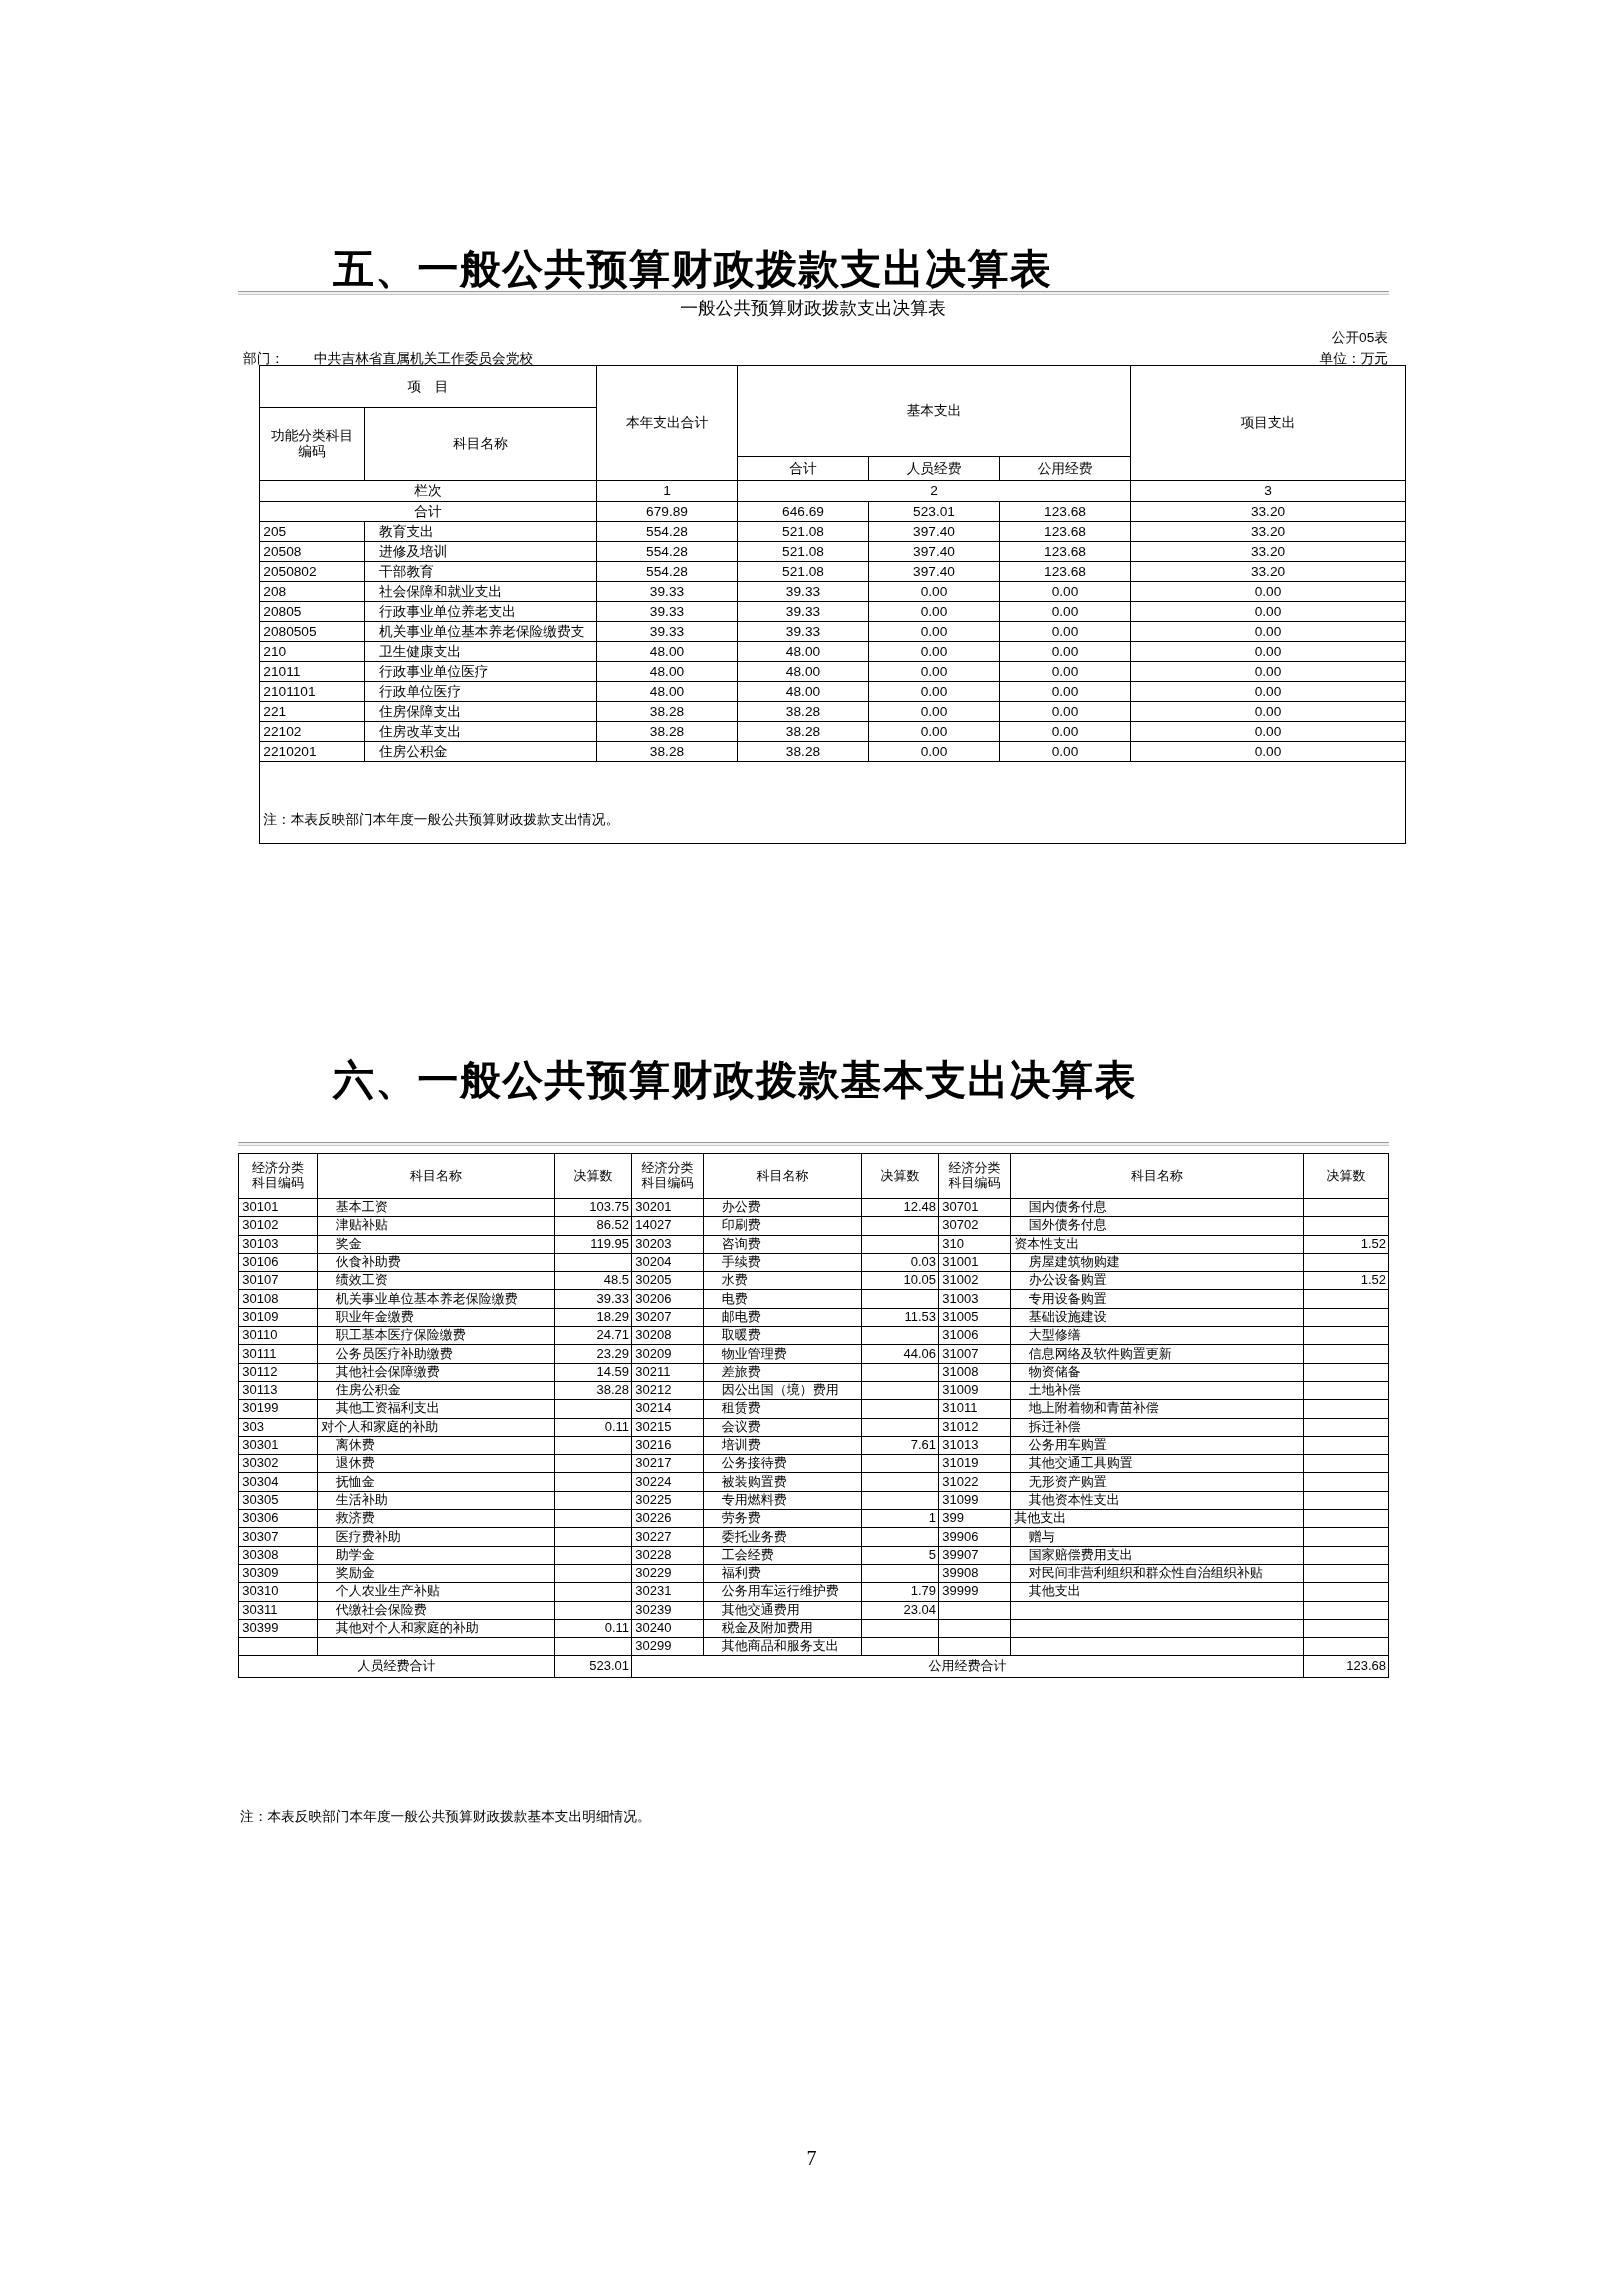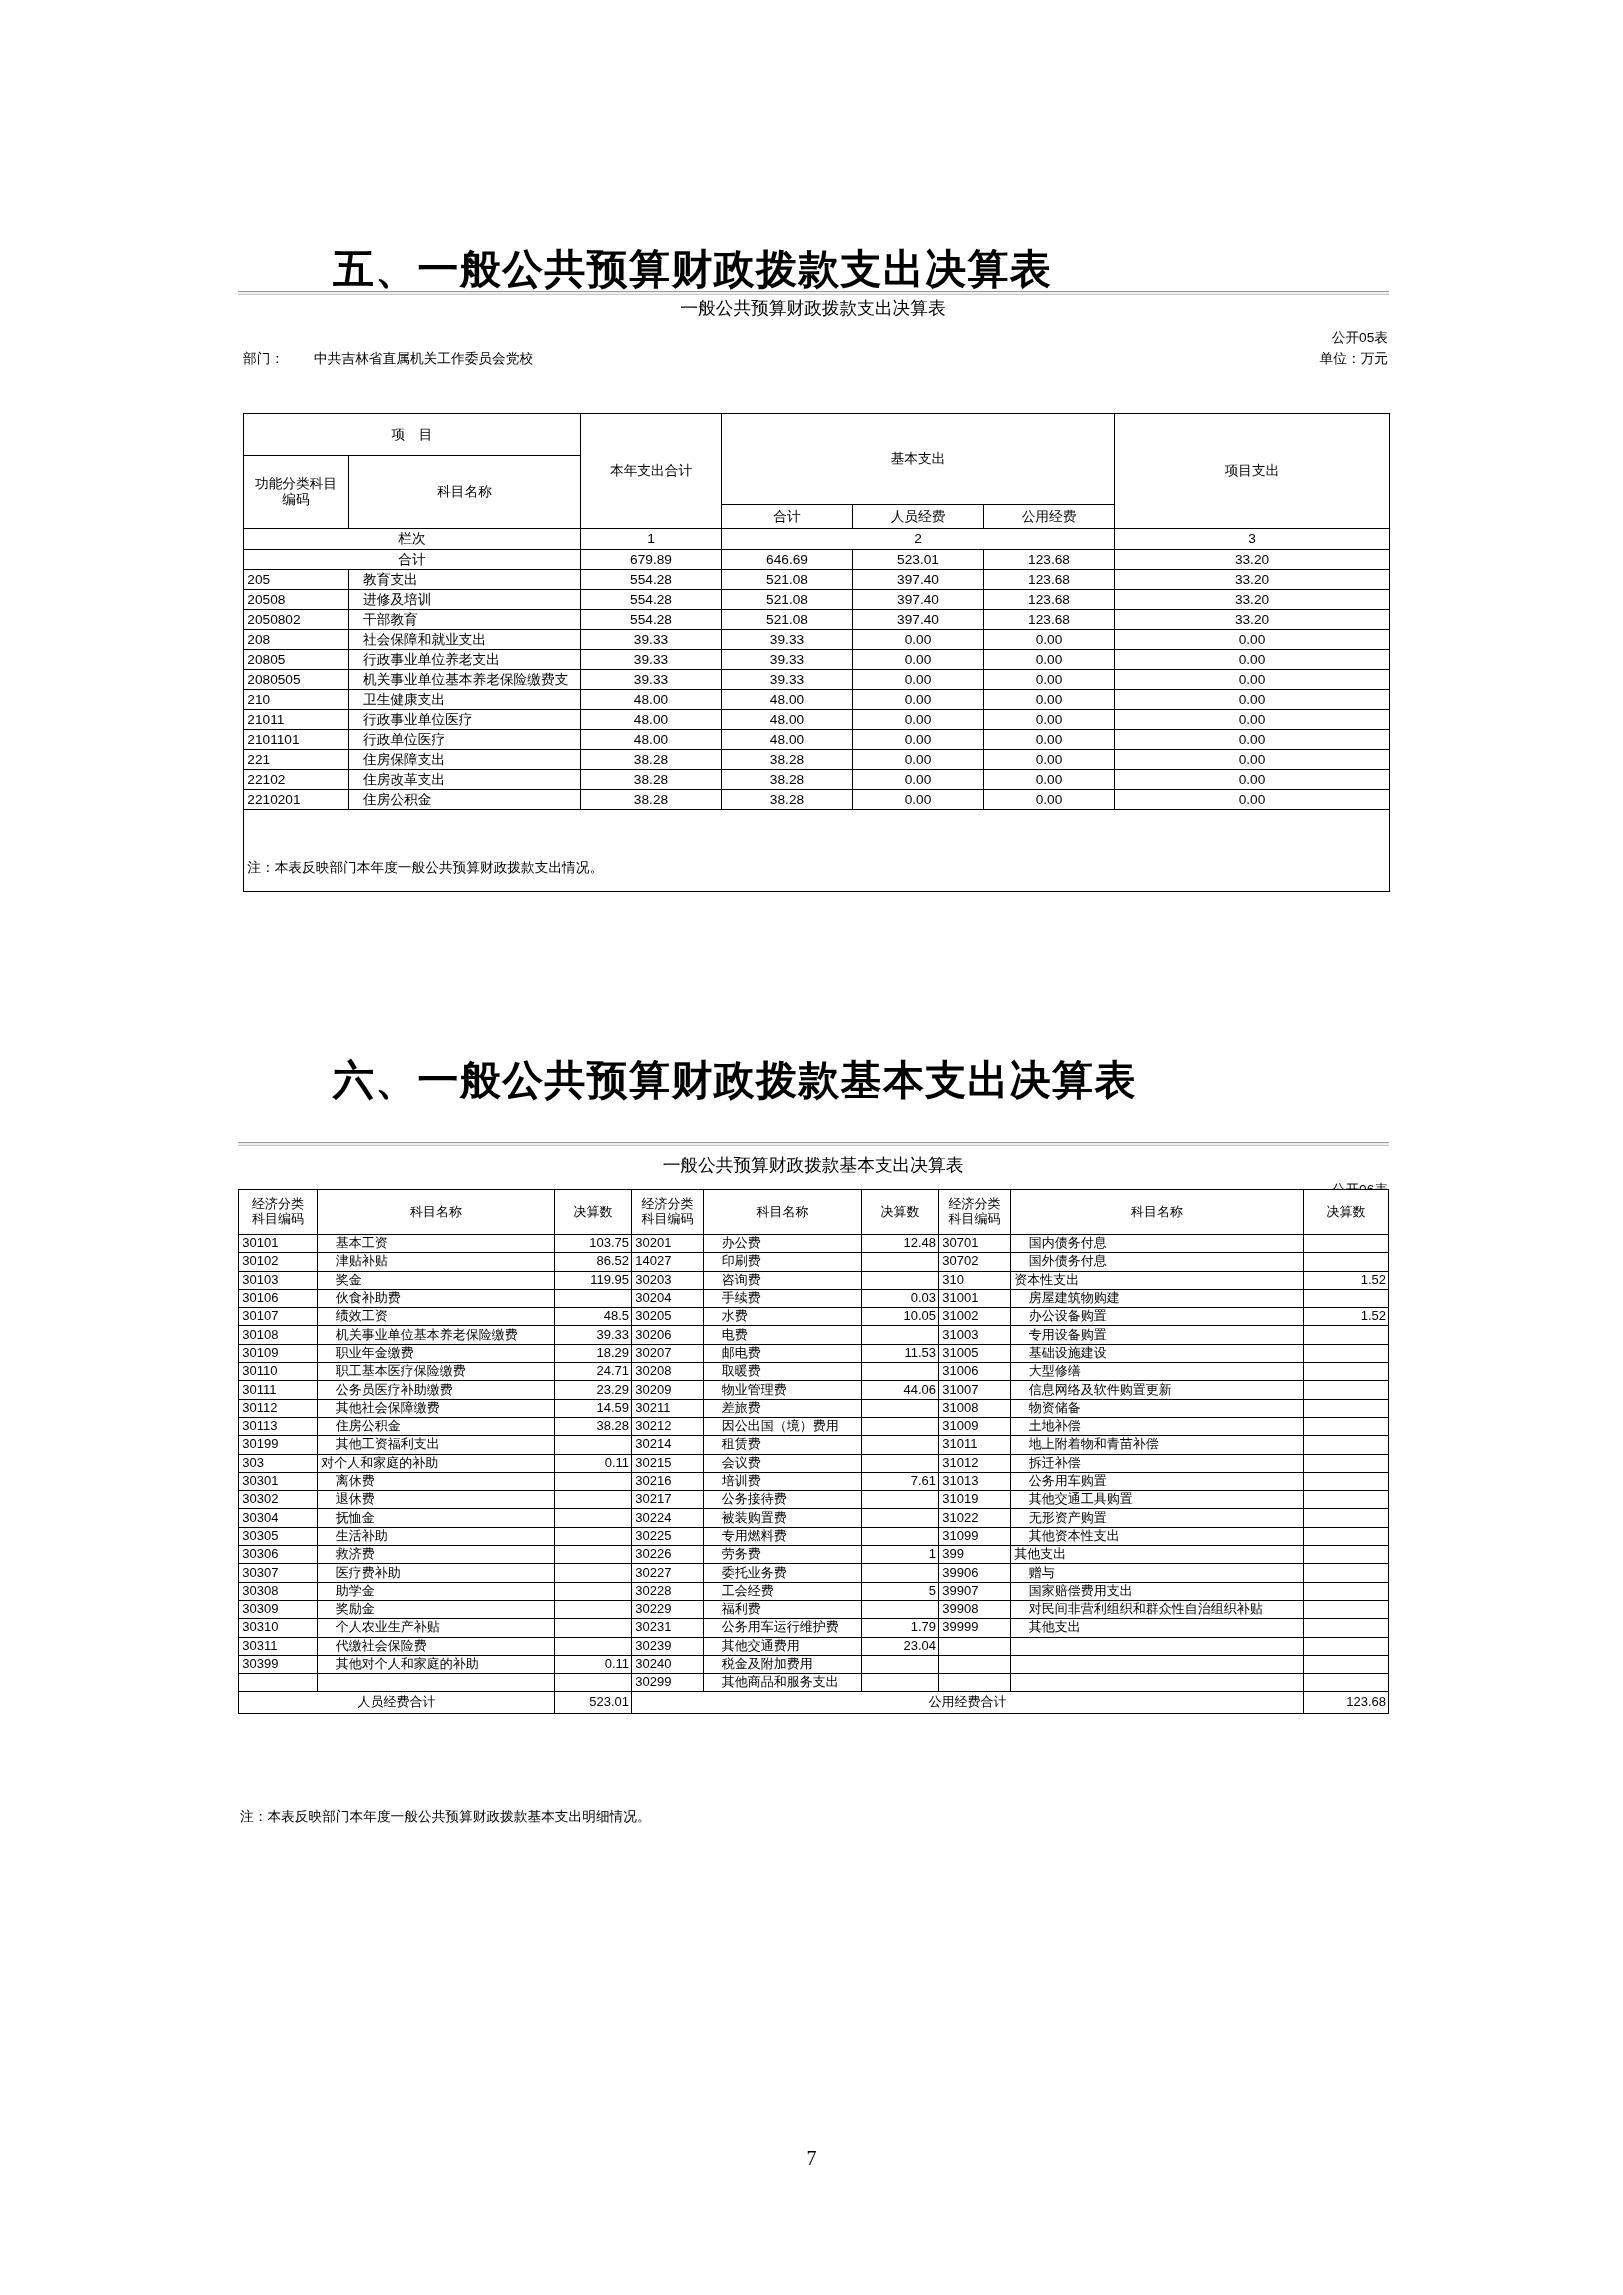--- a/index.html
+++ b/index.html
@@ -25,39 +25,39 @@
   .dept-gap { display:inline-block; width:30px; }
 
   table { position:absolute; border-collapse:collapse; table-layout:fixed; background:#fff; }
   td {
     border:0.7px solid #000; overflow:hidden; vertical-align:middle;
     font-size:13.7px; line-height:1.15; white-space:nowrap;
   }
   .pre { white-space:pre-line; }
 
   
-  .t5 { left:243px; top:365px; width:1145px; border:1.3px solid #000;margin-top:48px; }
+  .t5 { left:259px; top:365px; width:1145px; border:1.3px solid #000; }
   .t5 td.hc { text-align:center; }
   .t5 tr.ra { height:42px; }
   .t5 tr.rb { height:49px; }
   .t5 tr.rc { height:24px; }
   .t5 tr.rd { height:21px; }
   .t5 tr.d  { height:20px; }
   .t5 tr.d td { border-top-width:1.3px; border-bottom-width:1.3px; }
   .t5 td.code { padding-left:3.3px; }
   .t5 td.name { padding-left:14px; }
   .t5 td.num  { text-align:center; }
   .t5 td.lbl  { text-align:center; }
   .t5 tr.noterow { height:82px; }
   .t5 td.notecell {
     vertical-align:bottom; padding:0 0 15.7px 3.3px; font-size:13.7px; border-top-width:1.3px;
   }
 
   
-  .t6 { left:238px; top:1189px; width:1150px; border:1.3px solid #000; }
+  .t6 { left:238px; top:1153px; width:1150px; border:1.3px solid #000; }
   .t6 td { font-size:13px; }
   .t6 tr.hr { height:45px; }
   .t6 tr.hr td { text-align:center; border-bottom-width:1.3px; }
   .t6 tbody tr.d { height:18.3px; }
   .t6 td.code { padding-left:3.3px; }
   .t6 td.name { padding-left:3.3px; }
   .t6 td.ind  { padding-left:17.7px; }
   .t6 td.num  { text-align:right; padding-right:2px; }
   .t6 tr.ft { height:22px; }
   .t6 tr.ft td { border-top-width:1.3px; text-align:center; }

